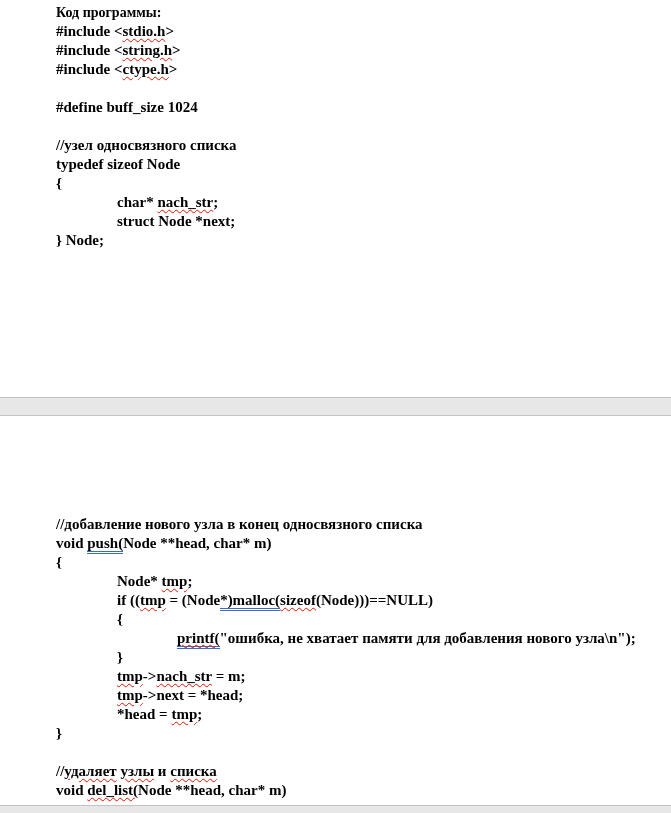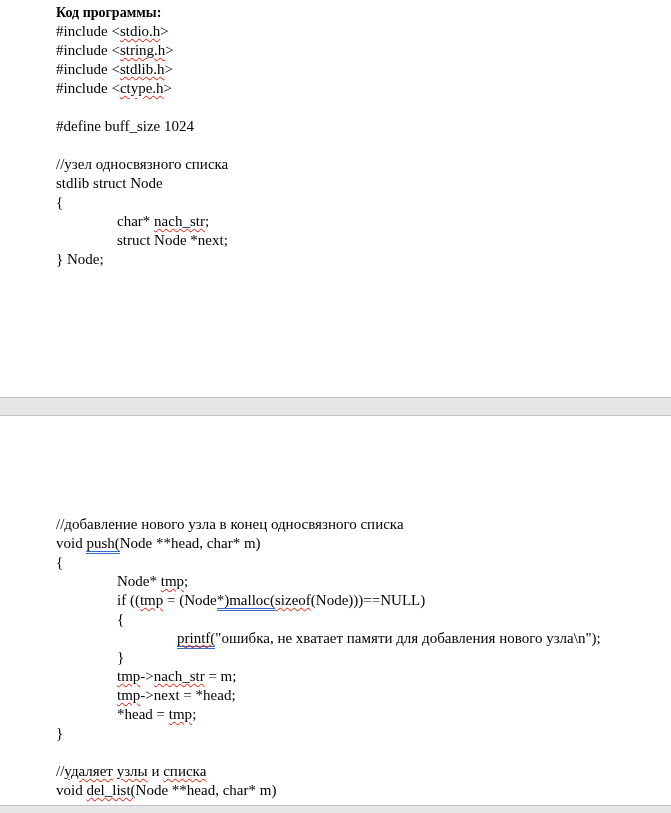--- a/index.html
+++ b/index.html
@@ -20,21 +20,21 @@
   .page{position:absolute;left:0;width:671px;background:var(--paper);overflow:hidden;box-sizing:border-box;}
   #page-1{top:0;height:397px;}
   #page-2{top:416px;height:389px;}
   .break-band{
     position:absolute;left:0;width:671px;background:var(--divbg);
     border-top:1px solid var(--divbd);border-bottom:1px solid var(--divbd);
     box-sizing:border-box;
   }
   #page-break-top{top:397px;height:19px;}
   #page-break-bottom{top:805px;height:8px;border-bottom:none;}
-  .line{height:19px;line-height:19px;white-space:pre;}
+  .line{height:19px;line-height:19px;white-space:pre;font-weight:bold;}
   .ind0{padding-left:56px;}
   .ind1{padding-left:117px;}
   .ind2{padding-left:177px;}
   .doc-title{font-weight:bold;font-size:14px;}
   .u-red{
     text-decoration-line:underline;
     text-decoration-style:wavy;
     text-decoration-color:var(--red);
     text-decoration-thickness:1px;
     text-underline-offset:2px;
@@ -52,27 +52,26 @@
   }
 </style>
 </head>
 <body>
 
 <div id="screen">
   <div id="page-1" class="page" style="padding-top: 3px;">
       <div class="line ind0 doc-title"><span>Код программы:</span></div>
       <div class="line ind0"><span>#include &lt;</span><span class="u-red">stdio.h</span><span>&gt;</span></div>
       <div class="line ind0"><span>#include &lt;</span><span class="u-red">string.h</span><span>&gt;</span></div>
-      <div class="line ind0"><span>#include &lt;</span><span class="u-red">stdlib.h</span><span>&gt;</span></div>
       <div class="line ind0"><span>#include &lt;</span><span class="u-red">ctype.h</span><span>&gt;</span></div>
       <div class="line ind0"></div>
       <div class="line ind0"><span>#define buff_size 1024</span></div>
       <div class="line ind0"></div>
       <div class="line ind0"><span>//узел односвязного списка</span></div>
-      <div class="line ind0"><span>stdlib struct Node</span></div>
+      <div class="line ind0"><span>typedef sizeof Node</span></div>
       <div class="line ind0"><span>{</span></div>
       <div class="line ind1"><span>char* </span><span class="u-red">nach_str</span><span>;</span></div>
       <div class="line ind1"><span>struct Node *next;</span></div>
       <div class="line ind0"><span>} Node;</span></div>
     </div>
   <div id="page-break-top" class="break-band"></div>
   <div id="page-2" class="page" style="padding-top: 99px;">
       <div class="line ind0"><span>//добавление нового узла в конец односвязного списка</span></div>
       <div class="line ind0"><span>void </span><span class="u-blue">push(</span><span>Node **head, char* m)</span></div>
       <div class="line ind0"><span>{</span></div>

